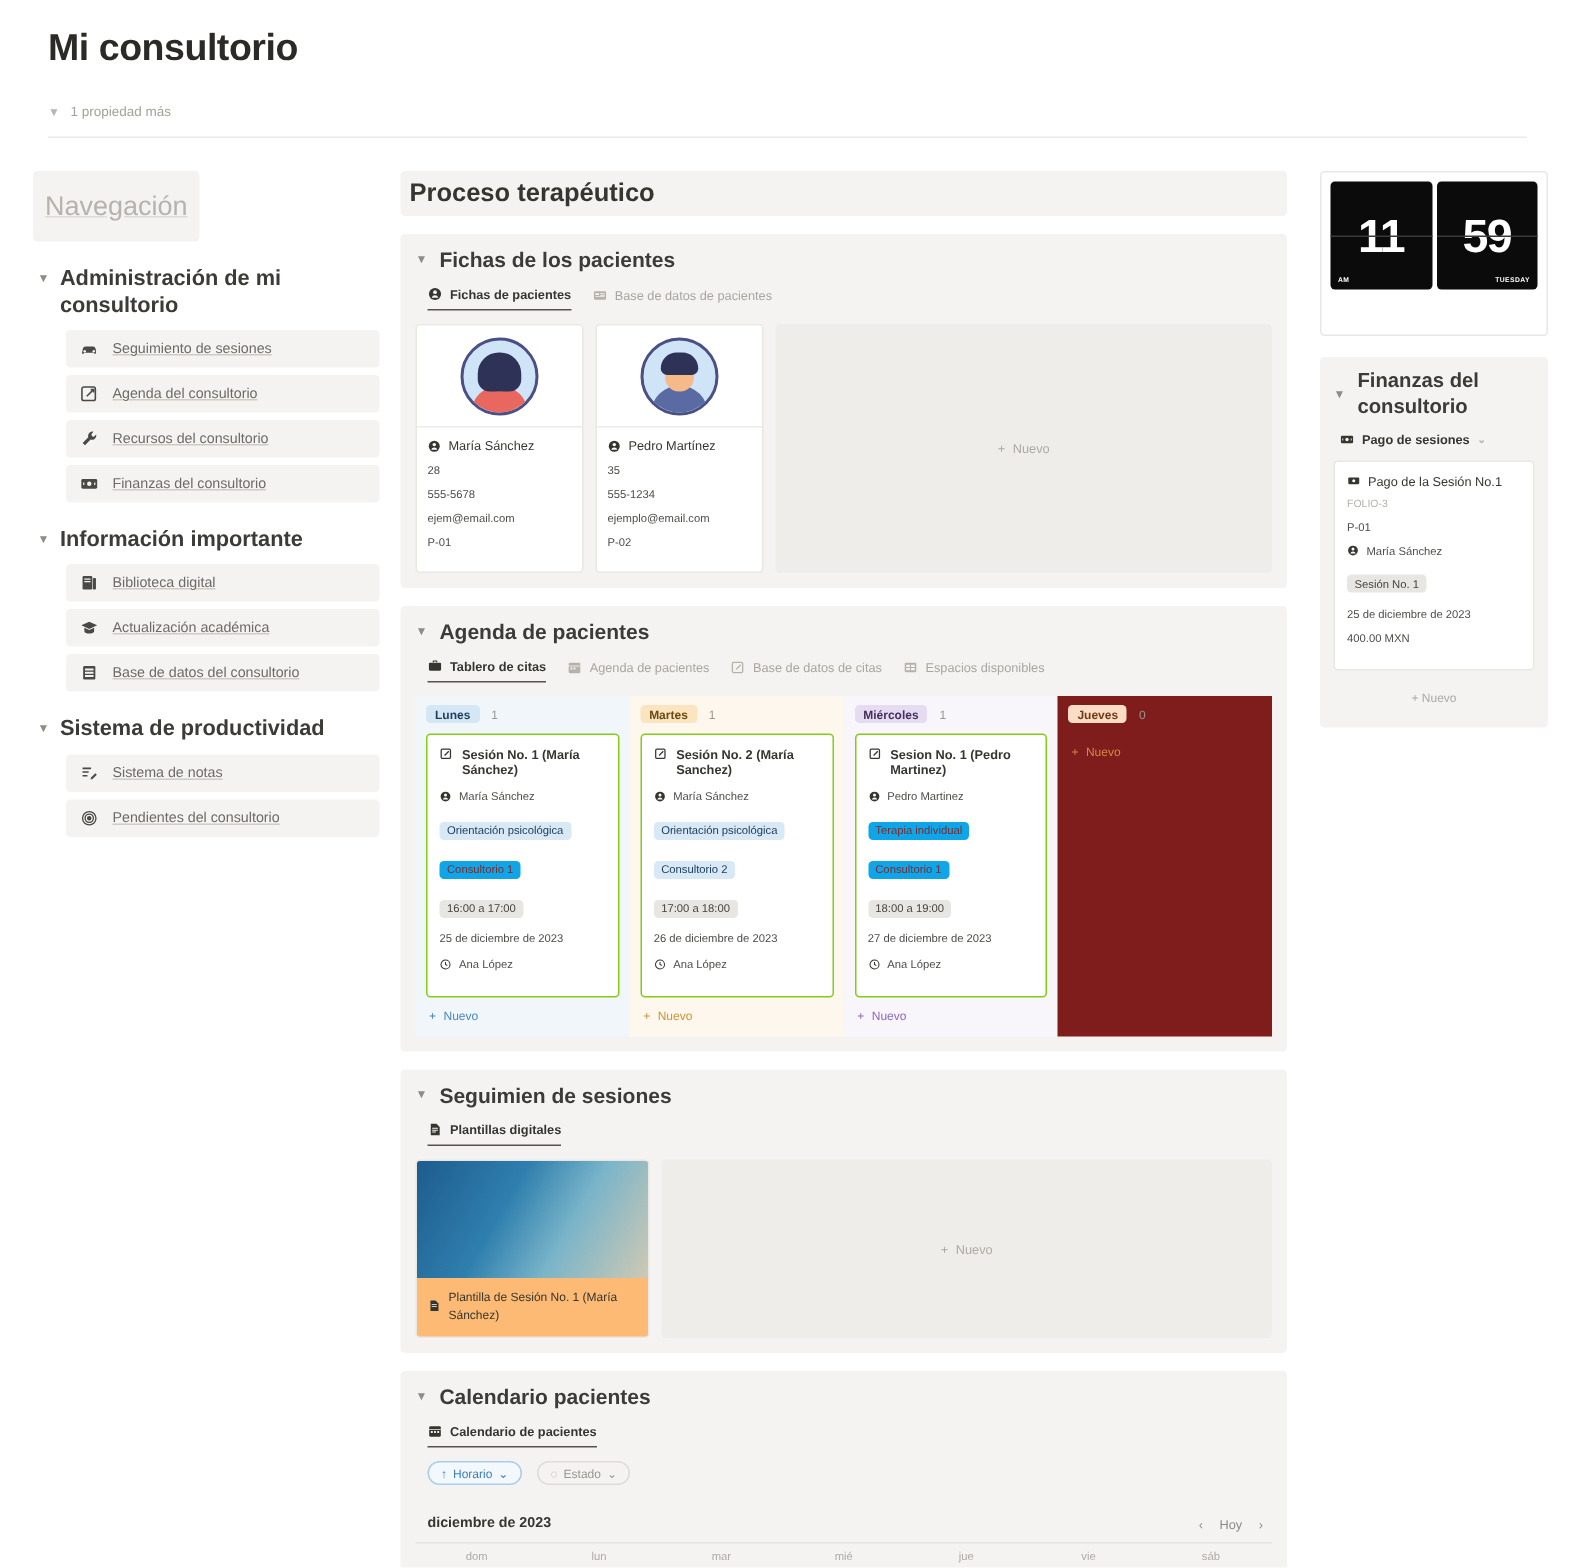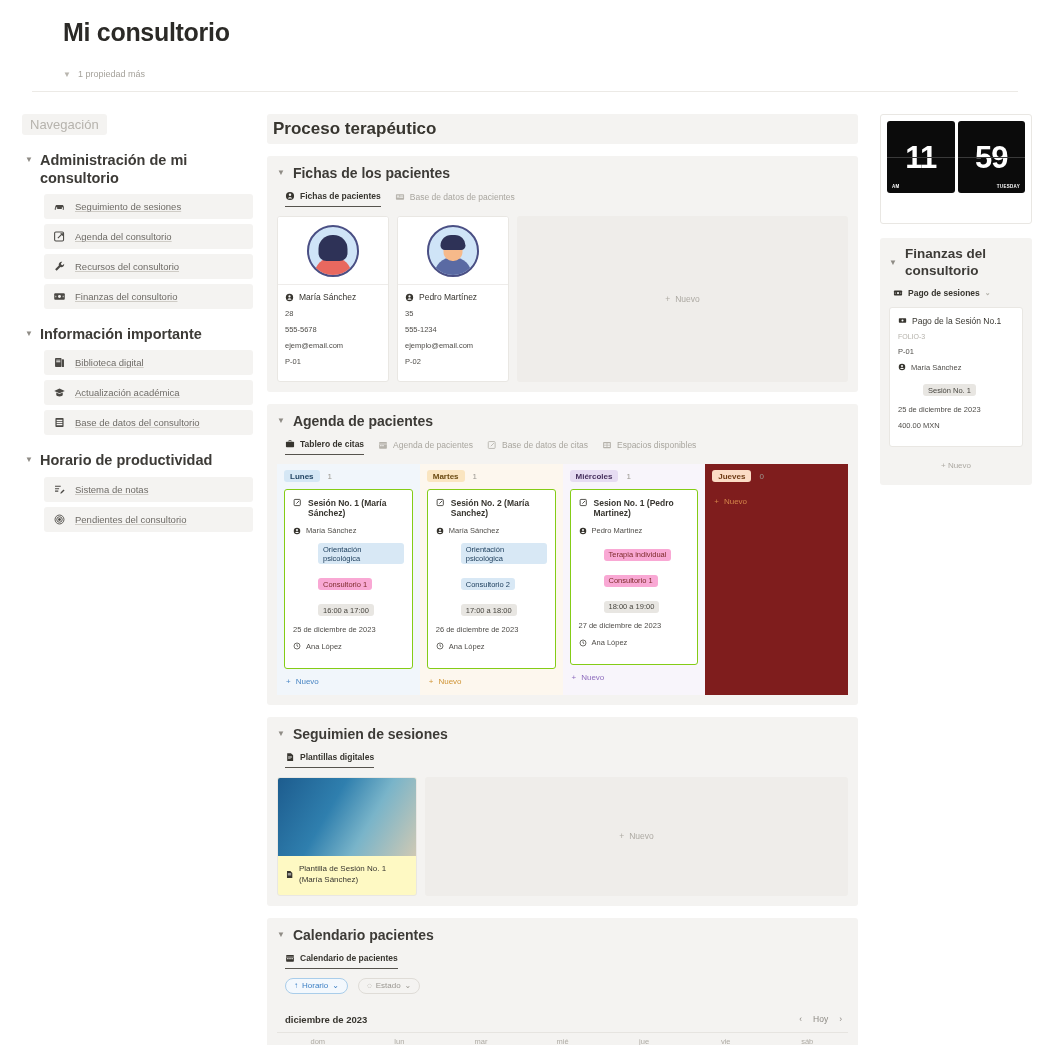--- a/index.html
+++ b/index.html
@@ -6,36 +6,36 @@
   body {
     width: 1050px; height: 1045px;
     background: #ffffff;
     font-family: "Liberation Sans", sans-serif;
     color: #37352f;
     overflow: hidden;
     position: relative;
   }
 
   
-  .page-head { padding: 18px 32px 0 32px; margin-left: 31px; }
+  .page-head { padding: 18px 32px 0 32px; }
   .page-title { font-size: 25px; font-weight: bold; letter-spacing: -0.3px; color: #2b2a27; }
   .prop-row { display: flex; align-items: center; gap: 7px; margin-top: 22px; color: #a5a29b; font-size: 9px; }
   .chev-sm { font-size: 8px; color: #b9b6af; }
   .head-rule { height: 1px; background: #eceae6; margin: 12px 32px 0 32px; }
 
   
   .body-cols { display: flex; padding: 22px 18px 0 22px; gap: 0; align-items: flex-start; }
   .col-nav { width: 245px; flex: none; padding-right: 14px; }
   .col-main { flex: 1 1 auto; min-width: 0; }
   .col-right { width: 152px; flex: none; margin-left: 22px; }
 
   
   .nav-title {
-    font-size: 13px; color: #b6b3ad; background: #f4f3f1;
-    padding: 3px 8px; border-radius: 3px; 
+    font-size: 18px; color: #b6b3ad; background: #f4f3f1;
+    padding: 13px 8px; border-radius: 3px; text-decoration: underline;
     text-decoration-color: #dedbd5; display: inline-block;
   }
   .nav-group { margin-top: 16px; }
   .nav-group-head { display: flex; align-items: flex-start; gap: 7px; padding-left: 3px; }
   .tri { color: #8f8c86; font-size: 8px; line-height: 18px; }
   .nav-group-label { font-size: 14.5px; font-weight: bold; color: #3d3b37; line-height: 1.25; }
   .nav-items { margin-top: 7px; padding-left: 22px; }
   .nav-item {
     display: flex; align-items: center; gap: 9px;
     background: #f4f3f1; border-radius: 3px;
@@ -91,33 +91,33 @@
   .pill { font-size: 8px; padding: 1.5px 6px; border-radius: 3px; font-weight: bold; }
   .pill.blue { background: #d5e7f5; color: #1c3f5e; }
   .pill.amber { background: #fae5c0; color: #6b4b12; }
   .pill.violet { background: #e6dcf2; color: #47305e; }
   .pill.peach { background: #fbdcc5; color: #6f3c15; }
   .kcount { font-size: 8px; color: #9b9891; }
   .kcard { background: #fff; border: 1px solid #84cc16; border-radius: 3px; padding: 8px 8px 9px 8px; }
   .kc-title { display: flex; align-items: flex-start; gap: 6px; font-size: 8.5px; font-weight: bold; color: #37352f; margin-bottom: 8px; }
   .kc-row { display: flex; align-items: center; gap: 5px; font-size: 7.5px; color: #4f4d49; margin-bottom: 8px; }
   .tagwrap { margin-bottom: 8px; }
-  .tag { display: inline-block; font-size: 7.5px; padding: 1.5px 5px; border-radius: 3px; margin-left: 25px; }
+  .tag { display: inline-block; font-size: 7.5px; padding: 1.5px 5px; border-radius: 3px; }
   .tag.blue { background: #d8e8f5; color: #20415f; }
-  .tag.red { background: #f9a8d4; color: #7d2b2b; }
+  .tag.red { background: #0ea5e9; color: #7d2b2b; }
   .tag.gray { background: #e8e6e2; color: #47453f; }
   .knew { font-size: 8px; padding: 8px 2px 9px 2px; display: flex; align-items: center; gap: 5px; }
   .knew.blue { color: #4a86c4; }
   .knew.amber { color: #cf9435; }
   .knew.violet { color: #8d6bbd; }
   .knew.peach { color: #d4864a; }
 
   
   .gal { display: flex; gap: 8px; margin-top: 9px; }
-  .tcard { width: 140px; background: #fef9c3; border: 1px solid #e9e7e3; border-radius: 3px; overflow: hidden; }
+  .tcard { width: 156px; background: #fdba74; border: 1px solid #e9e7e3; border-radius: 3px; overflow: hidden; }
   .tcard-img { height: 78px; background: linear-gradient(120deg,#1d5c8e 0%,#2f7fae 38%,#79b4c9 64%,#cfc9b4 100%); }
   .tcard-cap { display: flex; gap: 5px; padding: 7px 7px 9px 7px; font-size: 8px; color: #37352f; line-height: 1.45; }
 
   
   .filters { display: flex; align-items: center; gap: 10px; margin: 9px 0 0 8px; }
   .chip { display: flex; align-items: center; gap: 4px; font-size: 8px; border-radius: 11px; padding: 2.5px 8px; }
   .chip.on { color: #3b7fc4; border: 1px solid #a9cdea; background: #f3f8fd; }
   .chip.off { color: #9a9791; border: 1px solid #dfdcd7; }
   .cal-head { display: flex; align-items: center; justify-content: space-between; margin: 20px 6px 0 8px; }
   .cal-month { font-size: 9.5px; font-weight: bold; color: #37352f; }
@@ -256,21 +256,21 @@
             </span>
           <span class="lbl">Base de datos del consultorio</span>
         </div>
       </div>
     </div>
 
     
     <div class="nav-group">
       <div class="nav-group-head">
         <span class="tri">▼</span>
-        <span class="nav-group-label">Horario de productividad</span>
+        <span class="nav-group-label">Sistema de productividad</span>
       </div>
       <div class="nav-items">
         <div class="nav-item">
           <span class="ic">
               <svg width="13" height="13" viewBox="0 0 16 16" fill="none" stroke="#4b4945" stroke-width="1.3">
                 <path d="M2.5 4h7M2.5 7h5M2.5 10h4"></path>
                 <path d="M9.5 11.5 13 8l1.2 1.2-3.5 3.5-1.6.4z" fill="#4b4945" stroke="none"></path>
               </svg>
             </span>
           <span class="lbl">Sistema de notas</span>

